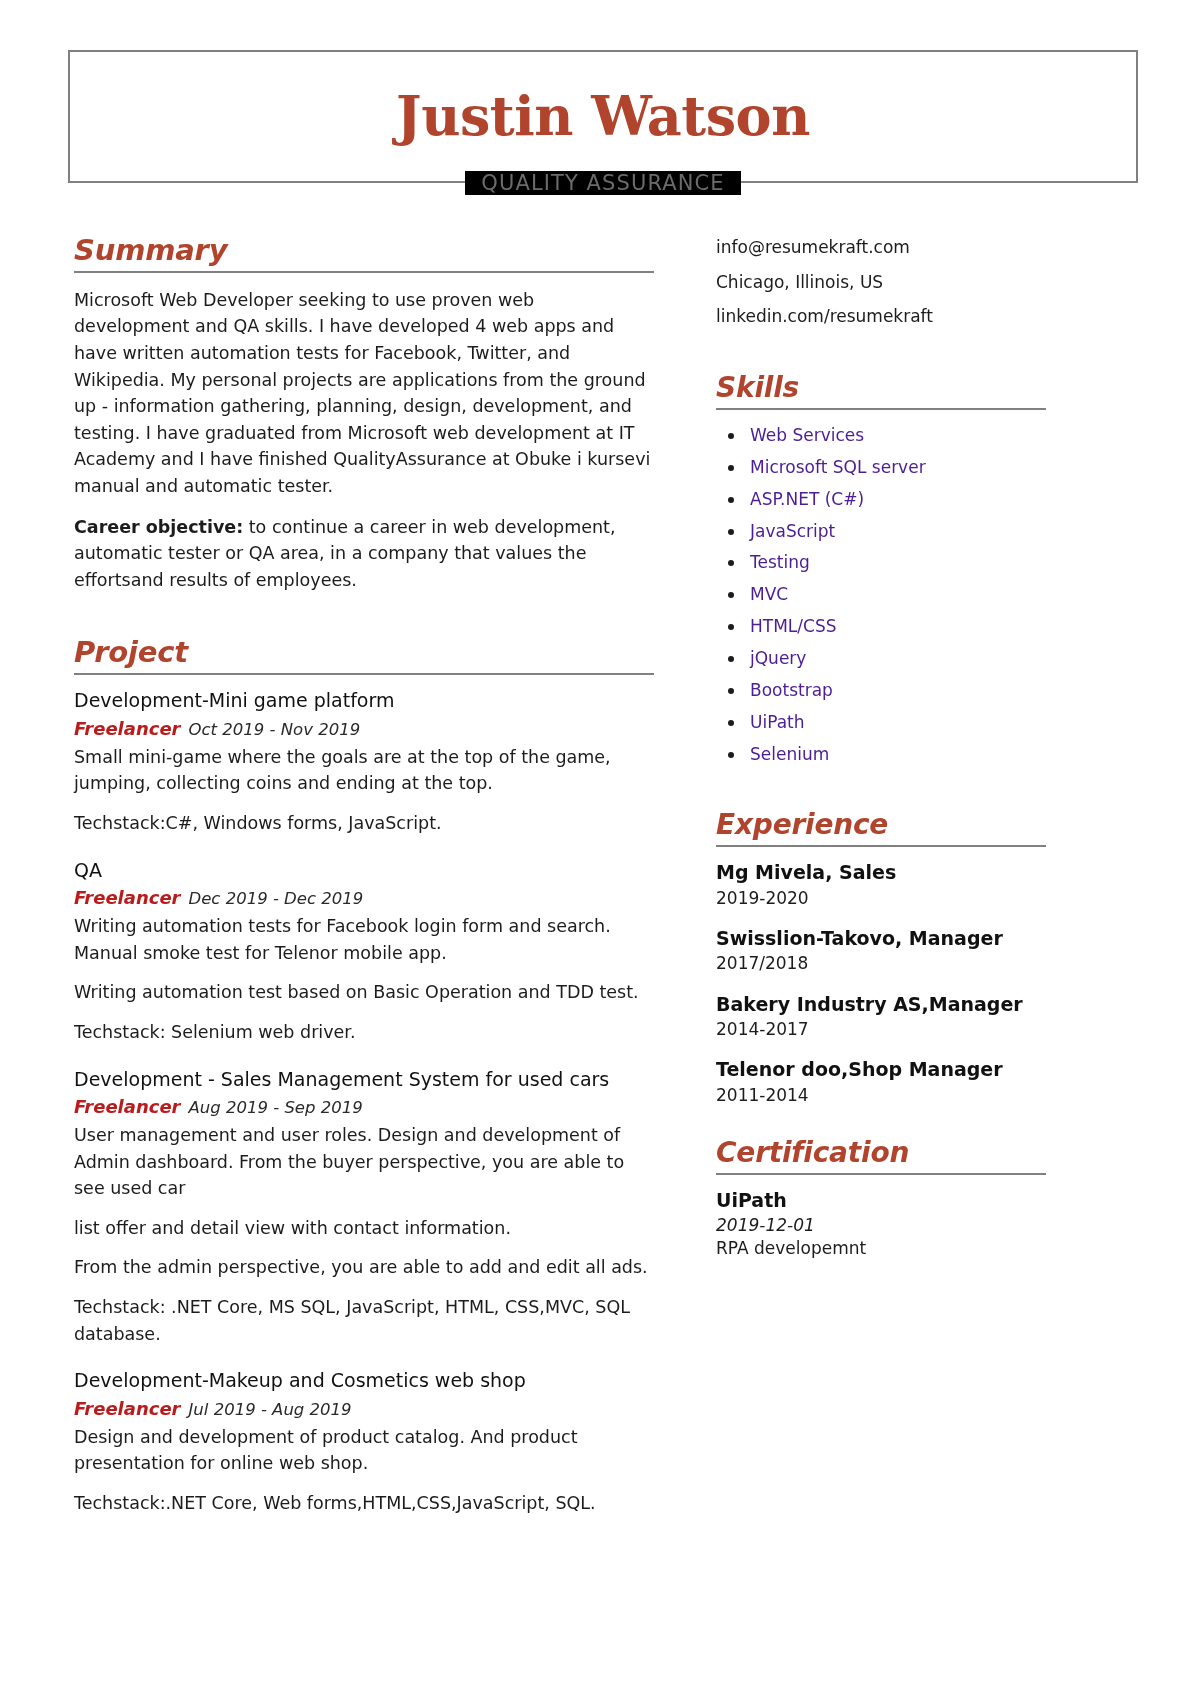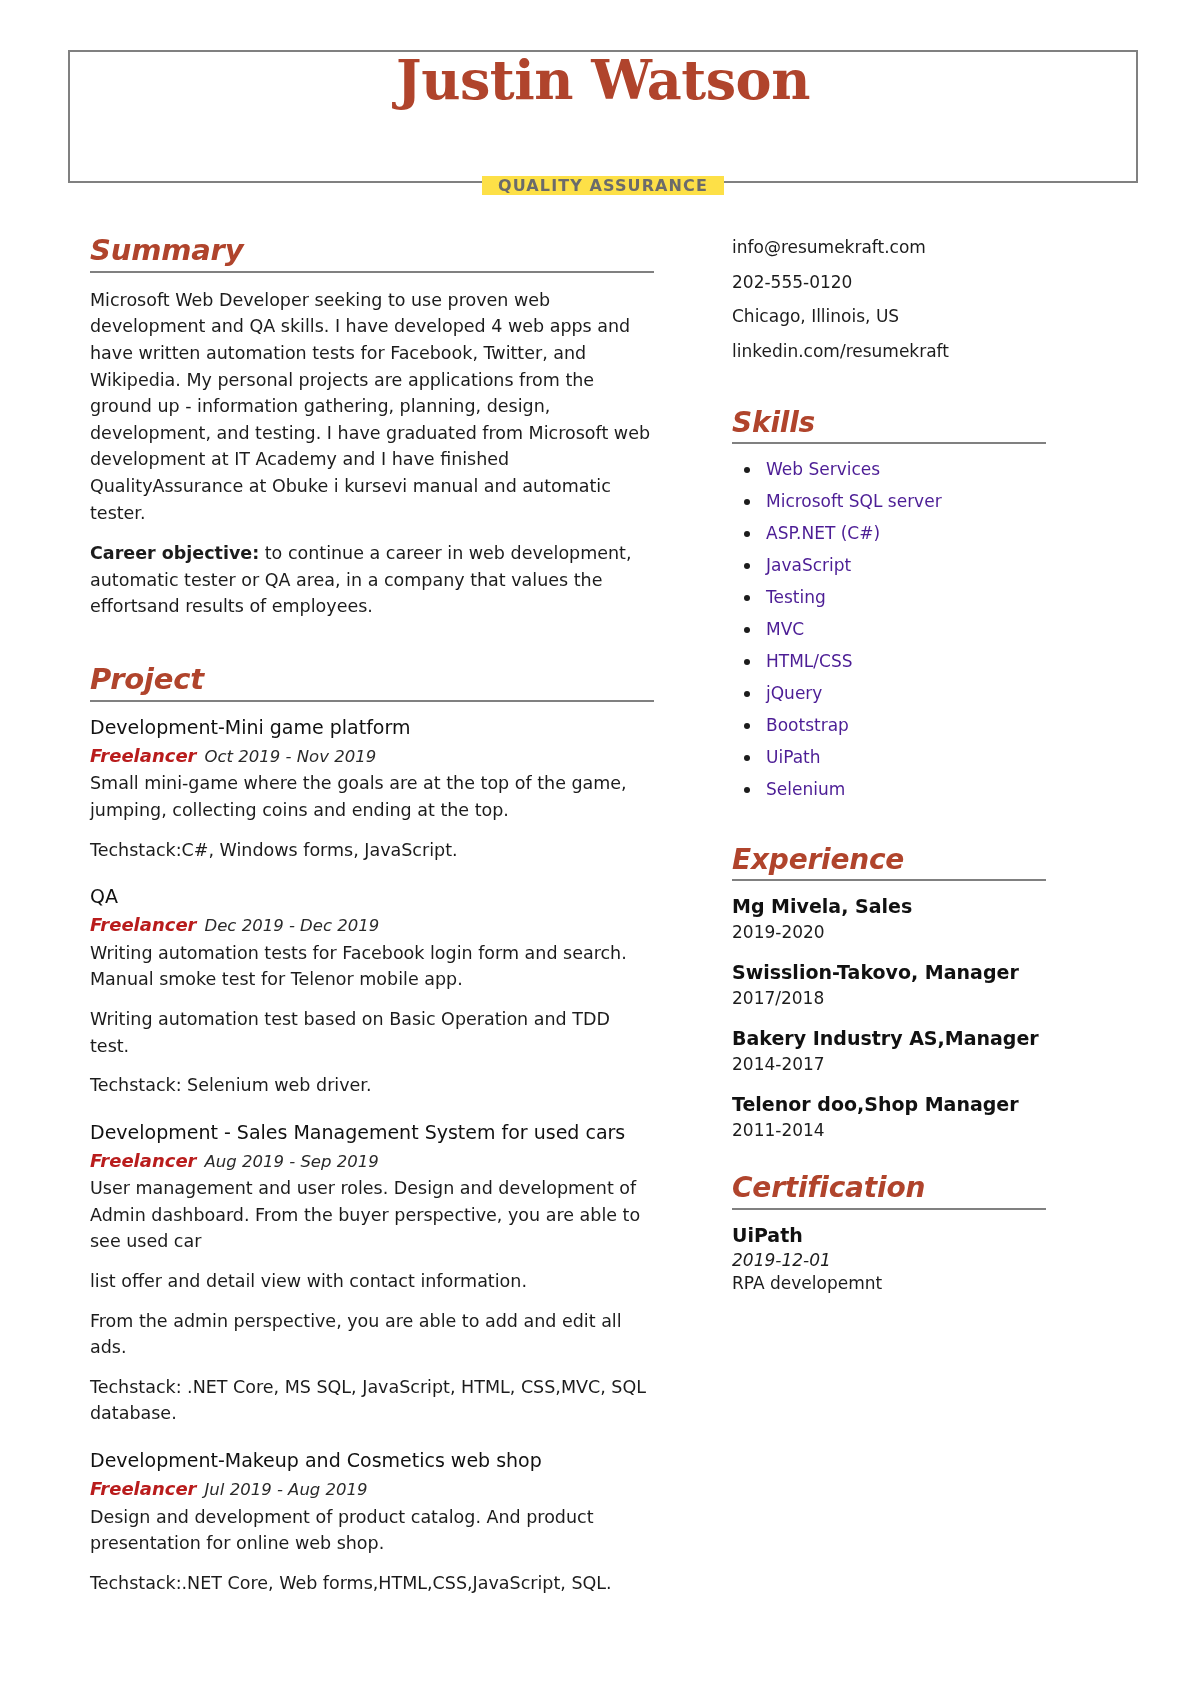--- a/index.html
+++ b/index.html
@@ -32,39 +32,40 @@
     position: relative;
   }
 
   .name {
     font-family: "DejaVu Serif", "Liberation Serif", serif;
     font-size: 54px;
     font-weight: 700;
     color: #b0442c;
     text-align: center;
     letter-spacing: -0.5px;
+    padding-top: 36px;
     line-height: 1.05;
   }
 
   .subtitle-wrap {
     position: absolute;
     left: 0;
     right: 0;
     bottom: -14px;
     text-align: center;
   }
 
   .subtitle {
     display: inline-block;
-    background: #fde047;
+    background: #000000;
     padding: 0 16px;
-    font-size: 16px;
+    font-size: 21px;
     letter-spacing: 1.1px;
     color: #6b6b6b;
-    font-weight: 700;
+    font-weight: 400;
   }
 
   
   .columns {
     display: flex;
     margin-top: 52px;
     padding: 0 62px 0 74px;
     align-items: flex-start;
   }
 
@@ -72,21 +73,21 @@
     width: 604px;
     padding-right: 24px;
   }
 
   .col-right {
     width: 330px;
     margin-left: 38px;
   }
 
   
-  .section { margin-bottom: 22px; margin-left: 16px; }
+  .section { margin-bottom: 22px; }
 
   .section-heading {
     font-size: 29px;
     font-weight: 700;
     font-style: italic;
     color: #b0442c;
     letter-spacing: -0.2px;
     line-height: 1.1;
     padding-bottom: 4px;
     border-bottom: 2px solid #808080;
@@ -284,21 +285,20 @@
         </div>
 
       </div>
     </div>
 
     <div class="col-right">
 
       <div class="section">
         <ul class="contact-list">
           <li>info@resumekraft.com</li>
-          <li>202-555-0120</li>
           <li>Chicago, Illinois, US</li>
           <li>linkedin.com/resumekraft</li>
         </ul>
       </div>
 
       <div class="sp-md"></div>
 
       <div class="section">
         <div class="section-heading right-head">Skills</div>
         <ul class="skills-list">

